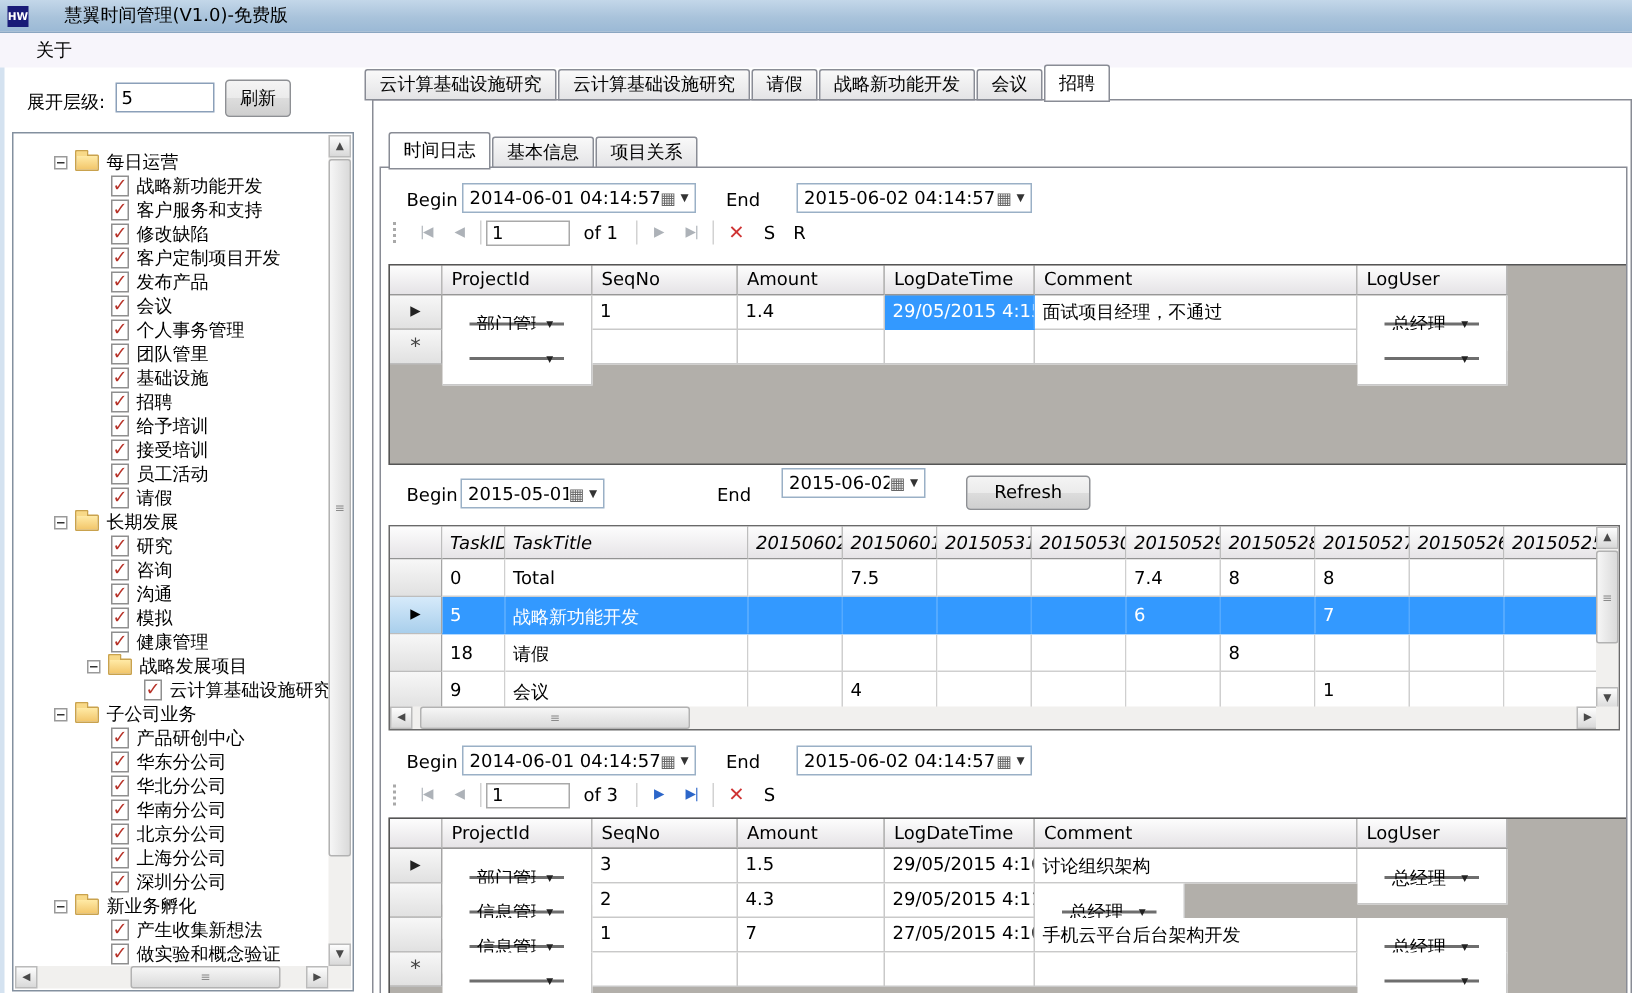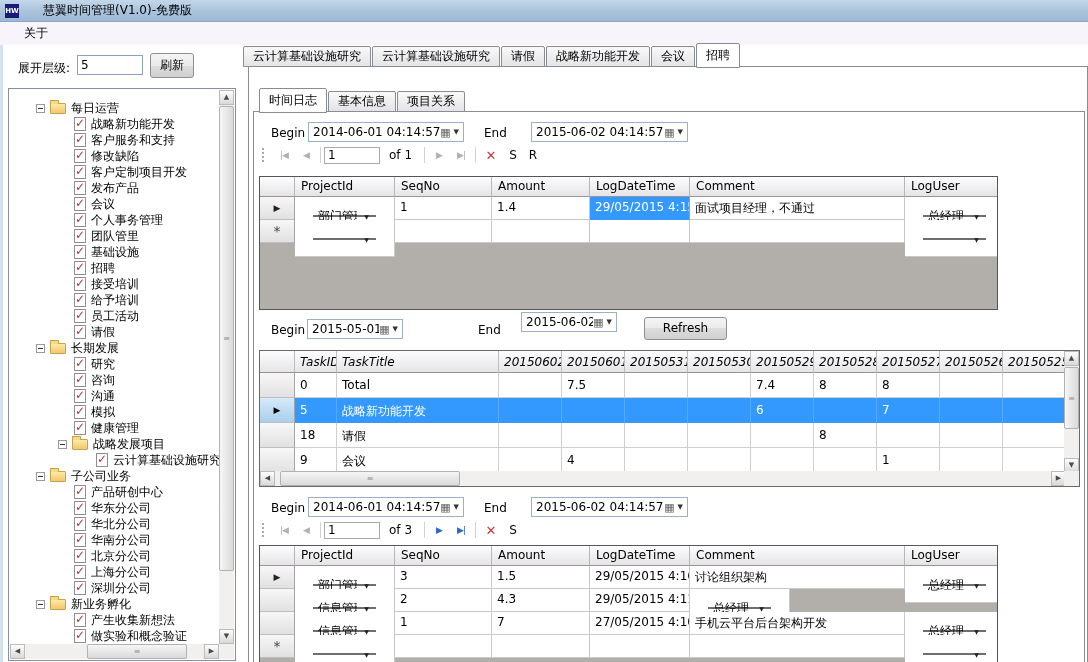--- a/index.html
+++ b/index.html
@@ -67,21 +67,21 @@
   .nav-grip{width:2px;height:14px;border-left:2px dotted #a9a9a9;margin:0 7px 0 2px;}
   .nav-btn{width:22px;text-align:center;font-size:9px;letter-spacing:-1px;}
   .nav-btn.disabled{color:#adb2b8;}
   .nav-btn.enabled{color:#2c66c9;}
   .nav-sep{width:1px;height:16px;background:#d2d2d2;margin:0 3px;}
   .nav-txt{width:56px;height:17px;border:1px solid #a9a9a9;font-family:inherit;font-size:12px;padding:0 3px;box-sizing:border-box;}
   .nav-of{margin:0 9px;}
   .nav-x{width:24px;text-align:center;color:#cf3434;font-size:13px;font-weight:bold;}
   .nav-letter{width:20px;text-align:center;}
   
-  .loggrid{position:absolute;width:739px;background:#b2afaa;border:1px solid #555;box-sizing:border-box;overflow:hidden;}
+  .loggrid{position:absolute;width:827px;background:#b2afaa;border:1px solid #555;box-sizing:border-box;overflow:hidden;}
   .lg-header{display:flex;height:20px;}
   .lg-hcell{box-sizing:border-box;background:linear-gradient(#fdfdfd,#e5e3e6);border-right:1px solid #b7b7b7;
     border-bottom:1px solid #979797;padding:2px 6px;white-space:nowrap;overflow:hidden;flex:none;}
   .lg-row{display:flex;height:23px;}
   .lg-cell{box-sizing:border-box;border-right:1px solid #c9c9c9;border-bottom:1px solid #c9c9c9;background:#fff;
     padding:3px 5px;white-space:nowrap;overflow:hidden;flex:none;}
   .lg-combo-cell{padding:18px;}
   .lg-cell.sel{background:#3399ff;color:#fff;border-right-color:#58acff;border-bottom-color:#3399ff;}
   .lg-rowhdr{box-sizing:border-box;background:linear-gradient(#f7f7f7,#e1e1e1);border-right:1px solid #a5a5a5;
     border-bottom:1px solid #bdbdbd;display:flex;align-items:center;justify-content:center;font-size:9px;color:#222;flex:none;}
@@ -180,26 +180,26 @@
         <span class="tree-label">基础设施</span>
       </div>
       <div class="tree-row">
         <span class="tree-spacer" style="width: 64px;"></span>
         <span class="task-icon"></span>
         <span class="tree-label">招聘</span>
       </div>
       <div class="tree-row">
         <span class="tree-spacer" style="width: 64px;"></span>
         <span class="task-icon"></span>
+        <span class="tree-label">给予培训</span>
+      </div>
+      <div class="tree-row">
+        <span class="tree-spacer" style="width: 64px;"></span>
+        <span class="task-icon"></span>
         <span class="tree-label">接受培训</span>
-      </div>
-      <div class="tree-row">
-        <span class="tree-spacer" style="width: 64px;"></span>
-        <span class="task-icon"></span>
-        <span class="tree-label">给予培训</span>
       </div>
       <div class="tree-row">
         <span class="tree-spacer" style="width: 64px;"></span>
         <span class="task-icon"></span>
         <span class="tree-label">员工活动</span>
       </div>
       <div class="tree-row">
         <span class="tree-spacer" style="width: 64px;"></span>
         <span class="task-icon"></span>
         <span class="tree-label">请假</span>

